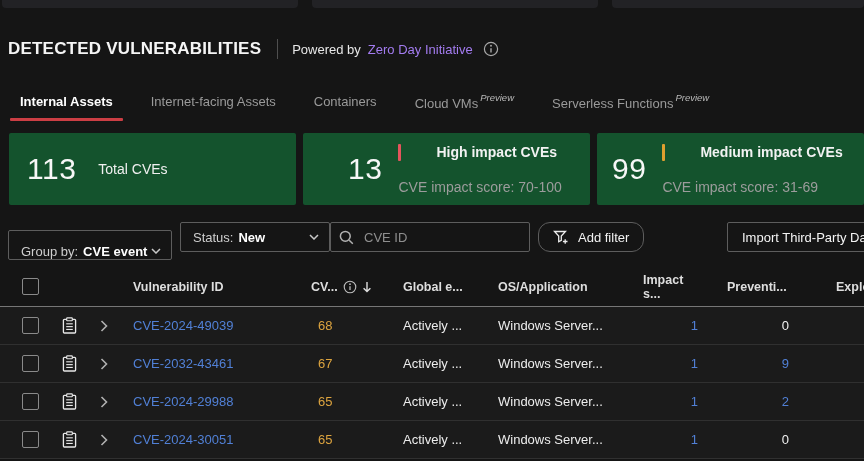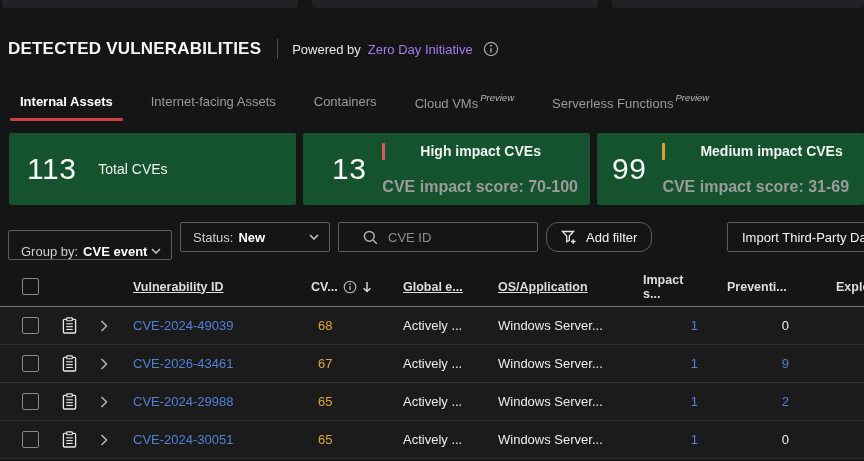--- a/index.html
+++ b/index.html
@@ -42,31 +42,31 @@
   .card-2 { left:303px; width:287px; padding-left:17px;justify-content:center; }
   .card-3 { left:597px; width:267px; padding-left:15px; }
   .stat-num { font-size:30px; font-weight:400; color:#f7f7f7; letter-spacing:.5px; }
   .stat-label-only { font-size:14px; color:#f0f0f0; margin-left:22px; }
   .stat-info { display:flex; flex-direction:column; margin-left:16px; }
   .stat-top { display:flex; align-items:center;gap:27px; }
   .stat-bar { width:3px; height:17px; border-radius:1px; margin-right:8px; }
   .bar-high { background:#e5545c; }
   .bar-med  { background:#dfa02f; }
   .stat-label { font-size:14px; font-weight:bold; color:#f2f2f2; white-space:nowrap; }
-  .stat-sub { font-size:16px; color:#9c9c9c; margin-top:18px; margin-left:0; white-space:nowrap;font-weight:bold; }
+  .stat-sub { font-size:14px; color:#9c9c9c; margin-top:18px; margin-left:0; white-space:nowrap; }
 
   
   .filter-bar { position:absolute; top:222px; left:8px; display:flex; height:30px; }
   .ctl { height:30px; border:1px solid #5d5d5d; border-radius:2px; background:transparent; display:flex; align-items:center; font-size:13px; color:#e2e2e2; cursor:pointer; white-space:nowrap; }
   .dd-group { width:164px; padding:12px 10px 0 12px;margin-top:8px; }
   .dd-status { width:150px; padding:0 10px 0 12px; margin-left:8px; }
   .dd-label { color:#cfcfcf; }
   .dd-value { color:#ffffff; font-weight:bold; margin-left:5px; }
   .dd-chev { margin-left:auto; display:inline-flex; }
-  .search-box { width:200px; margin-left:8px; padding:0 10px 0 24px; cursor:text; }
+  .search-box { width:200px; margin-left:0; padding:0 10px 0 8px; cursor:text; }
   .search-box input { background:transparent; border:none; outline:none; color:#e8e8e8; font-size:13px; font-family:inherit; margin-left:10px; width:150px; }
   .search-box input::placeholder { color:#8f8f8f; }
   .btn-addfilter { margin-left:8px; padding:0 14px;border-radius:12px; }
   .btn-addfilter .lbl { margin-left:9px; color:#f2f2f2; }
   .btn-import { position:absolute; left:719px; top:0; width:190px; padding:0 14px; overflow:hidden; }
   .btn-import .lbl { color:#f5f5f5; }
 
   
   .table { position:absolute; top:267px; left:0; width:864px; }
   .thead { display:flex; align-items:center; height:40px; border-bottom:1px solid #767676; font-size:12.5px; font-weight:bold; color:#dedede; }
@@ -75,21 +75,21 @@
   .checkbox { width:17px; height:17px; border:1.5px solid #8a8a8a; border-radius:2px; background:transparent; cursor:pointer; }
   .c-doc { width:16px; margin-left:23px; flex:none; display:inline-flex; cursor:pointer; }
   .c-exp { width:14px; margin-left:22px; flex:none; display:inline-flex; cursor:pointer; }
   .c-id { margin-left:19px; width:160px; flex:none; white-space:nowrap; overflow:hidden; }
   .c-score { margin-left:18px; width:64px; flex:none; padding-left:7px; display:flex; align-items:center; }
   .c-global { margin-left:28px; width:88px; flex:none; white-space:nowrap; overflow:hidden; }
   .c-os { margin-left:7px; width:145px; flex:none; white-space:nowrap; overflow:hidden; }
   .c-impact { width:57px; flex:none; text-align:right; padding-right:2px; }
   .c-prev { margin-left:27px; width:65px; flex:none; text-align:right; padding-right:3px; }
   .c-explo { margin-left:44px; width:80px; flex:none; white-space:nowrap; overflow:hidden; }
-  .thead .c-id, .thead .c-global, .thead .c-os { overflow:visible;text-decoration:underline; }
+  .thead .c-id, .thead .c-global, .thead .c-os { overflow:visible; }
   .thead .c-impact, .thead .c-prev { text-align:left; padding:0; }
   .thead .c-score { padding-left:0; gap:5px; }
   .link { color:#5180d6; text-decoration:none; cursor:pointer; }
   .score-val { color:#dda43f; }
   .cell-text { color:#ededed; }
   .plain-num { color:#f0f0f0; }
   svg { display:block; }
 </style>
 </head>
 <body>
@@ -261,21 +261,21 @@
             <line x1="4.5" y1="7.2" x2="11.5" y2="7.2" stroke="#e8e8e8" stroke-width="1.2"></line>
             <line x1="4.5" y1="10.2" x2="11.5" y2="10.2" stroke="#e8e8e8" stroke-width="1.2"></line>
             <line x1="4.5" y1="13.2" x2="11.5" y2="13.2" stroke="#e8e8e8" stroke-width="1.2"></line>
           </svg>
       </span>
       <span class="c-exp">
         <svg width="8" height="12" viewBox="0 0 8 12">
             <path d="M1.5 1 L6.5 6 L1.5 11" stroke="#b0b0b0" stroke-width="1.6" fill="none"></path>
           </svg>
       </span>
-      <a class="c-id link">CVE-2026-43461</a>
+      <a class="c-id link">CVE-2032-43461</a>
       <span class="c-score score-val">67</span>
       <span class="c-global cell-text">Actively ...</span>
       <span class="c-os cell-text">Windows Server...</span>
       <a class="c-impact link">1</a>
       <a class="c-prev link">9</a>
       <span class="c-explo"></span>
     </div>
 
     <div class="trow">
       <div class="c-check">

